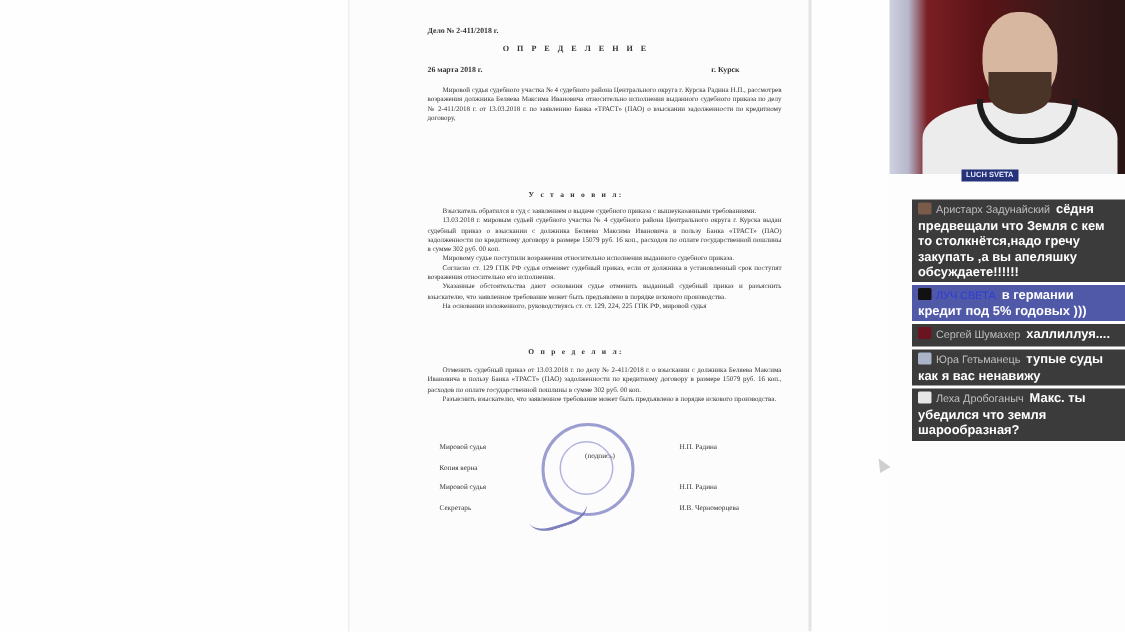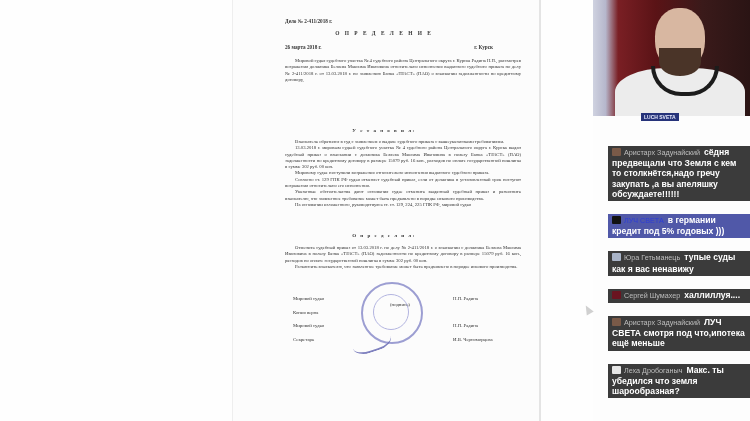--- a/index.html
+++ b/index.html
@@ -22,21 +22,21 @@
   .stamp::after{content:"";position:absolute;left:10px;top:10px;width:34px;height:34px;border-radius:50%;border:1px solid #9a9cd6;}
   .sig{position:absolute;left:98px;top:328px;width:40px;height:22px;border-bottom:2px solid #6063b0;transform:rotate(-18deg);border-radius:40%;opacity:.8;}
   .cursor{position:absolute;left:584px;top:305px;width:0;height:0;border-left:4px solid transparent;border-right:4px solid transparent;border-bottom:9px solid #d0d0d0;transform:rotate(-30deg);}
   .cam{position:absolute;left:593px;top:0;width:157px;height:116px;background:linear-gradient(90deg,#cfd2e0 0%,#b6b7cc 8%,#7a1f24 16%,#5a1316 40%,#3a1a1a 70%,#2a1414 100%);overflow:hidden;}
   .cam .head{position:absolute;left:62px;top:8px;width:50px;height:62px;border-radius:46%;background:#d8b7a1;}
   .cam .beard{position:absolute;left:66px;top:48px;width:42px;height:28px;border-radius:0 0 50% 50%;background:#4a3428;}
   .cam .shirt{position:absolute;left:22px;top:68px;width:130px;height:60px;border-radius:40% 40% 0 0;background:#ececec;}
   .cam .phones{position:absolute;left:58px;top:66px;width:60px;height:26px;border:4px solid #1c1c1c;border-top:none;border-radius:0 0 30px 30px;}
   .cam-label{position:absolute;left:641px;top:113px;height:8px;padding:0 3px;background:#26337a;color:#e8ecff;font-size:5px;line-height:8px;font-weight:bold;}
   .chat{position:absolute;left:608px;top:133px;width:142px;}
-  .msg{background:#3b3b3b;color:#fff;font-size:8.6px;line-height:10.2px;padding:1px 4px 2px 4px;margin-bottom:2px;position:relative;margin-top:13px;}
+  .msg{background:#3b3b3b;color:#fff;font-size:8.6px;line-height:10.2px;padding:1px 4px 2px 4px;margin-bottom:2px;position:relative;}
   .msg.hl{background:#5058a8;}
   .msg .av{display:inline-block;width:9px;height:8px;vertical-align:-1px;margin-right:3px;border-radius:1px;}
   .msg .name{color:#bfbfbf;font-size:7.2px;margin-right:4px;}
   .msg.hl .name{color:#2c3dd6;}
   .msg .text{font-weight:bold;}
 </style>
 </head>
 <body>
 
 <div class="doc-area">
@@ -99,24 +99,21 @@
 <div class="cam-label">LUCH SVETA</div>
 
 <div class="chat">
   <div class="msg">
     <span class="av" style="background:#7a5a48"></span><span class="name">Аристарх Задунайский</span><span class="text">сёдня предвещали что Земля с кем то столкнётся,надо гречу закупать ,а вы апеляшку обсуждаете!!!!!!</span>
   </div>
   <div class="msg hl">
     <span class="av" style="background:#111"></span><span class="name">ЛУЧ СВЕТА</span><span class="text">в германии кредит под 5% годовых )))</span>
   </div>
   <div class="msg">
-    <span class="av" style="background:#a9b4c8"></span><span class="name">Юра Гетьманець</span><span class="text">тупые суды как я вас ненавижу</span>
-  </div>
-  <div class="msg">
     <span class="av" style="background:#6a1420"></span><span class="name">Сергей Шумахер</span><span class="text">халлиллуя....</span>
   </div>
   <div class="msg">
-    <span class="av" style="background:#7a5a48"></span><span class="name">Аристарх Задунайский</span><span class="text">ЛУЧ СВЕТА смотря под что,ипотека ещё меньше</span>
+    <span class="av" style="background:#a9b4c8"></span><span class="name">Юра Гетьманець</span><span class="text">тупые суды как я вас ненавижу</span>
   </div>
   <div class="msg">
     <span class="av" style="background:#e6e6e6"></span><span class="name">Леха Дробоганыч</span><span class="text">Макс. ты убедился что земля шарообразная?</span>
   </div>
 </div>
 
 </body></html>

